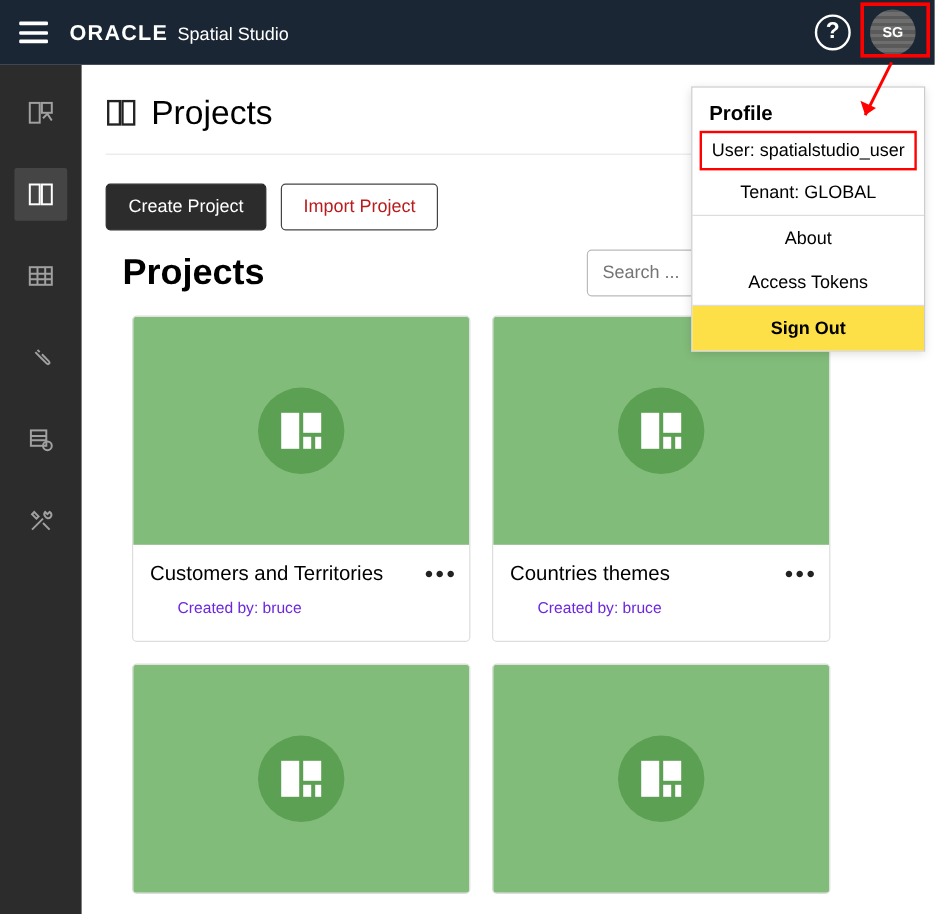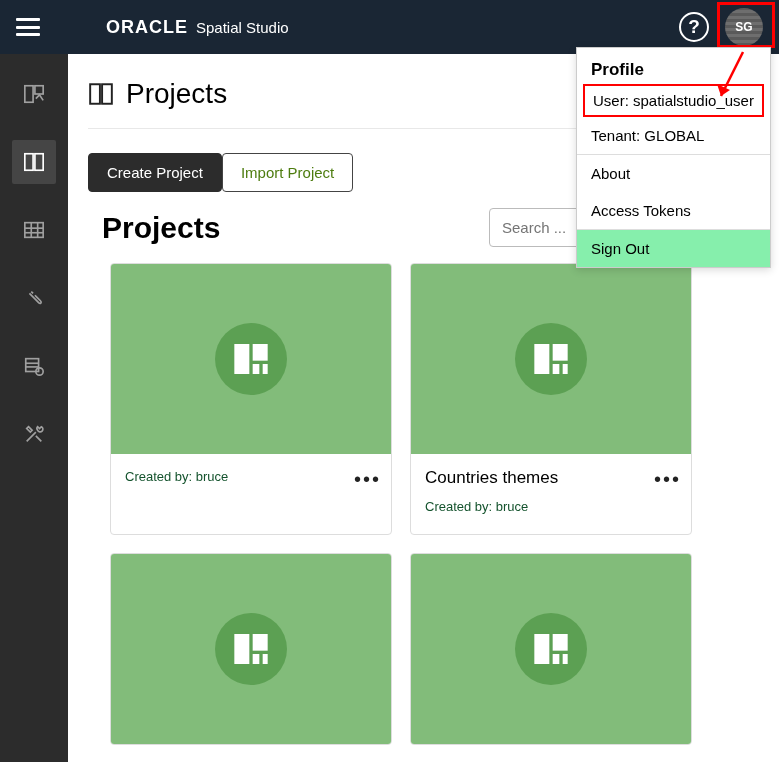--- a/index.html
+++ b/index.html
@@ -1,60 +1,60 @@
 <!DOCTYPE html>
 <html><head>
 <meta charset="utf-8">
 <style>
 * { box-sizing: border-box; margin: 0; padding: 0; }
 body { font-family: -apple-system, BlinkMacSystemFont, "Segoe UI", Helvetica, Arial, sans-serif; width: 779px; height: 762px; overflow: hidden; background: #fff; }
 
 .topbar { height: 54px; background: #1a2634; display: flex; align-items: center; padding: 0 16px; color: #fff; position: relative; }
 .hamburger { width: 24px; height: 18px; display: flex; flex-direction: column; justify-content: space-between; cursor: pointer; margin-right: 18px; }
 .hamburger span { height: 3px; background: #fff; border-radius: 1px; }
-.brand { display: flex; align-items: baseline; gap: 8px; margin-left: 48px; }
+.brand { display: flex; align-items: baseline; gap: 8px; }
 .brand-logo { font-weight: 600; letter-spacing: 1px; font-size: 18px; }
 .brand-app { font-size: 15px; font-weight: 300; }
 .top-right { margin-left: auto; display: flex; align-items: center; gap: 16px; }
 .help-icon { width: 30px; height: 30px; border: 2.5px solid #fff; border-radius: 50%; display: flex; align-items: center; justify-content: center; font-size: 19px; font-weight: 700; cursor: pointer; }
 .avatar { width: 38px; height: 38px; border-radius: 50%; background: repeating-linear-gradient(0deg, #5a5a5a, #5a5a5a 3px, #6e6e6e 3px, #6e6e6e 6px); display: flex; align-items: center; justify-content: center; font-size: 12px; font-weight: 700; color: #fff; cursor: pointer; }
 .avatar-highlight { position: absolute; top: 2px; right: 4px; width: 58px; height: 46px; border: 3px solid #ff0000; pointer-events: none; }
 
 .shell { display: flex; height: calc(762px - 54px); }
 .sidebar { width: 68px; background: #2c2c2c; display: flex; flex-direction: column; align-items: center; padding-top: 18px; gap: 24px; }
 .sidebar-item { width: 44px; height: 44px; display: flex; align-items: center; justify-content: center; color: #a0a0a0; cursor: pointer; border-radius: 2px; }
 .sidebar-item.active { background: #454545; color: #fff; }
 
 .main { flex: 1; padding: 0 20px 20px 20px; overflow: hidden; position: relative; }
 .breadcrumb { display: flex; align-items: center; gap: 12px; padding: 24px 0 18px 0; border-bottom: 1px solid #e8e8e8; }
 .breadcrumb-title { font-size: 28px; font-weight: 400; }
 .bc-icon { width: 26px; height: 26px; }
 
-.toolbar { display: flex; padding: 24px 0 12px 0; }
+.toolbar { display: flex; gap: 12px; padding: 24px 0 12px 0; }
 .btn { padding: 10px 18px; border-radius: 4px; font-size: 15px; cursor: pointer; border: 1px solid #444; }
 .btn-primary { background: #2c2c2c; color: #fff; border-color: #2c2c2c; }
-.btn-secondary { background: #fff; color: #4d7c0f; }
+.btn-secondary { background: #fff; color: #b91c1c; }
 
 .section-header { display: flex; align-items: center; justify-content: space-between; padding: 4px 0 16px 0; }
 .section-title { font-size: 30px; font-weight: 700; margin-left: 14px; }
 .search { width: 270px; padding: 10px 12px; border: 1px solid #bbb; border-radius: 4px; font-size: 15px; }
 
 .grid { display: grid; grid-template-columns: repeat(2, 282px); gap: 18px; margin-left: 22px; }
 .card { border: 1px solid #ddd; border-radius: 4px; overflow: hidden; background: #fff; }
 .card-img { height: 190px; background: #82bc7a; display: flex; align-items: center; justify-content: center; }
 .card-body { padding: 14px 14px 18px 14px; position: relative; }
 .card-title { font-size: 17px; font-weight: 400; margin-bottom: 10px; }
-.card-meta { font-size: 13px; color: #14532d; line-height: 1.35; }
+.card-meta { font-size: 13px; color: #6d28d9; line-height: 1.35; margin-left: 23px; }
 .card-menu { position: absolute; top: 14px; right: 10px; font-size: 20px; letter-spacing: 2px; color: #222; cursor: pointer; }
 
-.dropdown { position: absolute; top: 47px; right: 8px; width: 195px; background: #fff; border: 1px solid #ccc; box-shadow: 0 2px 8px rgba(0,0,0,0.15); z-index: 10; }
+.dropdown { position: absolute; top: 72px; right: 8px; width: 195px; background: #fff; border: 1px solid #ccc; box-shadow: 0 2px 8px rgba(0,0,0,0.15); z-index: 10; }
 .dropdown-header { padding: 12px 14px 4px 14px; font-weight: 700; font-size: 17px; }
-.dropdown-item { padding: 10px 14px; font-size: 15px; cursor: default; }
+.dropdown-item { padding: 10px 14px; font-size: 15px; cursor: default; text-align: center; }
 .dropdown-item.clickable { cursor: pointer; }
-.dropdown-item.hovered { background: #86efac; }
+.dropdown-item.hovered { background: #fde047; font-weight: bold; }
 .dropdown-sep { border-top: 1px solid #ddd; }
 .user-highlight { border: 2px solid #ff0000; margin: 0 6px; padding: 6px 8px; }
 
 .arrow { position: absolute; top: 50px; right: 24px; z-index: 11; pointer-events: none; }
 
 .proj-icon-circle { width: 72px; height: 72px; border-radius: 50%; background: #5ca053; display: flex; align-items: center; justify-content: center; }
 </style>
 </head>
 <body>
 
@@ -163,20 +163,21 @@
           <div class="proj-icon-circle">
             <svg width="40" height="40" viewBox="0 0 24 24" fill="#fff">
                 <rect x="2" y="3" width="9" height="18"></rect>
                 <rect x="13" y="3" width="9" height="10"></rect>
                 <rect x="13" y="15" width="4" height="6"></rect>
                 <rect x="19" y="15" width="3" height="6"></rect>
               </svg>
           </div>
         </div>
         <div class="card-body">
+          <div class="card-title">Customers and Territories</div>
           <div class="card-meta">Created by: bruce</div>
           <div class="card-menu">•••</div>
         </div>
       </div>
 
       <div class="card">
         <div class="card-img">
           <div class="proj-icon-circle">
             <svg width="40" height="40" viewBox="0 0 24 24" fill="#fff">
                 <rect x="2" y="3" width="9" height="18"></rect>

